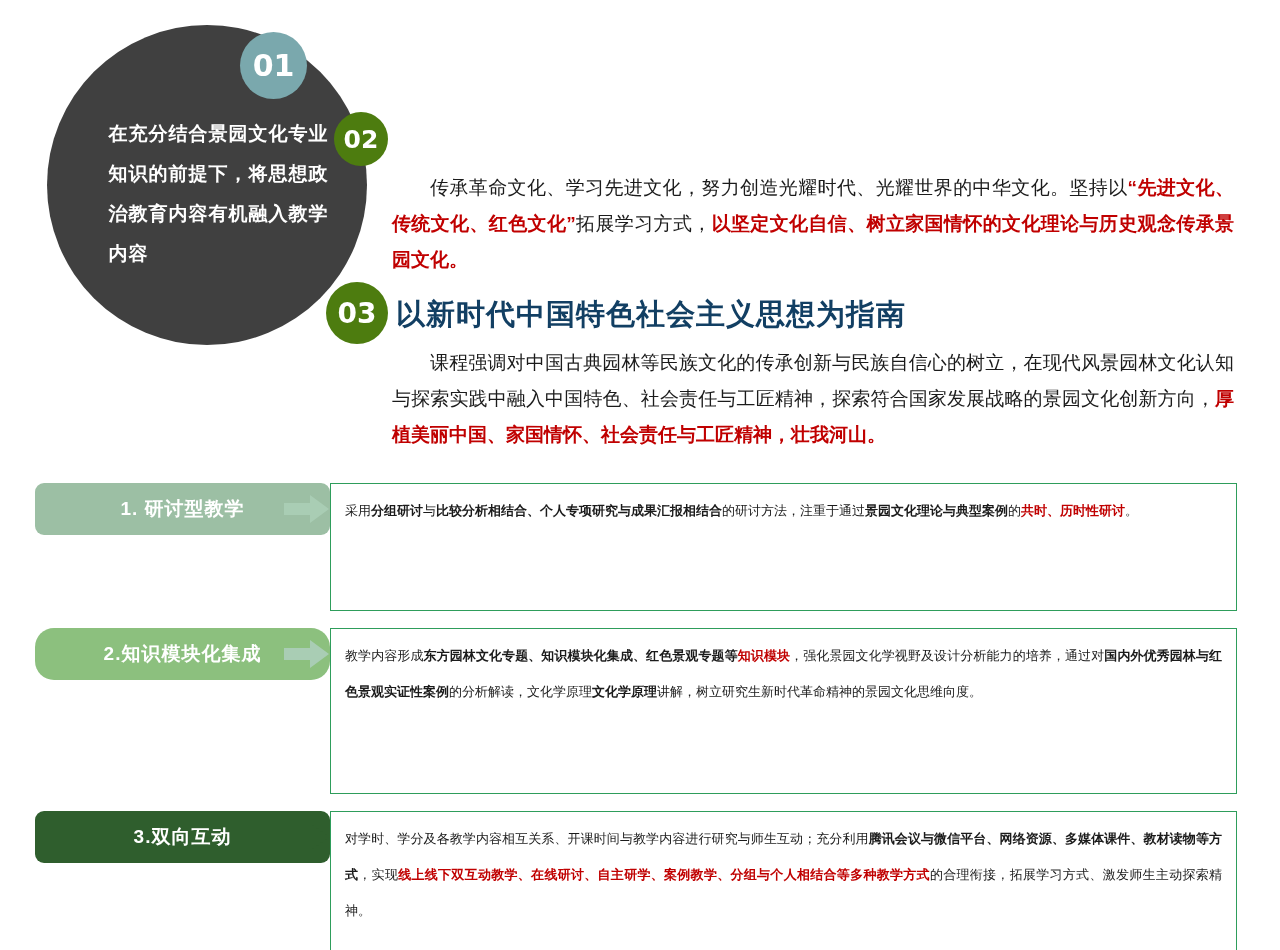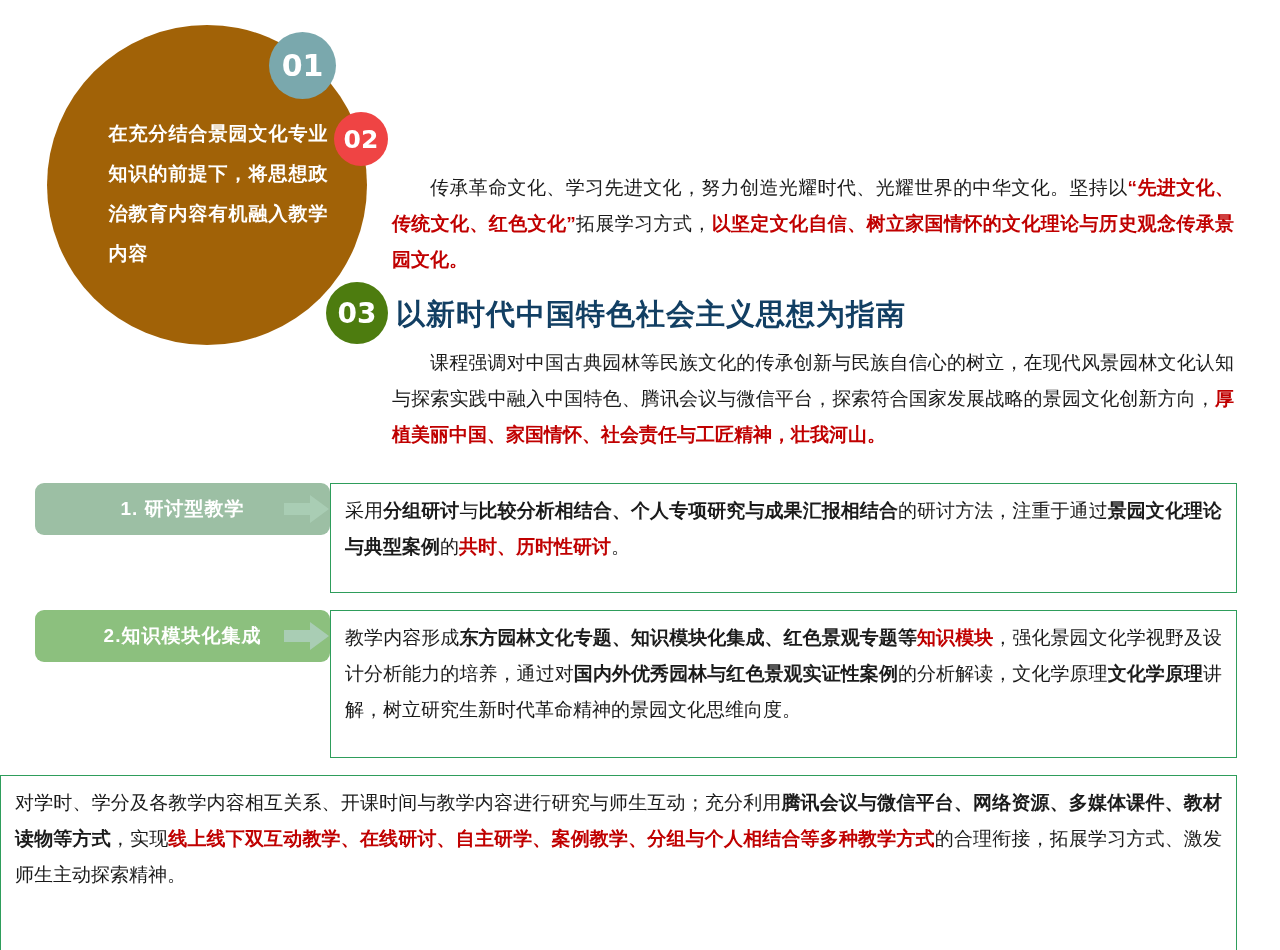--- a/index.html
+++ b/index.html
@@ -50,21 +50,21 @@
     position: absolute;
     border-radius: 50%;
     display: flex;
     align-items: center;
     justify-content: center;
     color: #ffffff;
     font-weight: bold;
     font-family: "DejaVu Sans", sans-serif;
   }
   .badge-01 {
-    left: 269px;
+    left: 240px;
     top: 32px;
     width: 67px;
     height: 67px;
     background: #7aa8ad;
     font-size: 30px;
   }
   .badge-02 {
     left: 334px;
     top: 112px;
     width: 54px;
@@ -157,67 +157,67 @@
     width: 295px;
     border-radius: 9px;
     color: #ffffff;
     font-size: 19px;
     font-weight: bold;
     text-align: center;
     padding: 13px 0;
     letter-spacing: 1px;
   }
   .label-1 { background: #9cbfa4; margin-left: 35px; }
-  .label-2 { background: #8cc07e; margin-left: 35px; }
+  .label-2 { background: #8cc07e; margin-left: 35px; border-radius: 19px; }
   .label-3 { background: #2f5e2d; margin-left: 35px; }
 
   .arrow {
     position: absolute;
     right: 0;
     width: 46px;
     height: 30px;
   }
   .arrow svg { display: block; }
 
   .box {
     flex: 1;
     margin-right: 43px;
     border: 1.5px solid #2e9d5b;
-    padding: 9px 14px 7px 14px;
-    font-size: 19px;
+    padding: 9px 14px 25px 14px;
+    font-size: 13px;
     line-height: 36px;
     color: #1b1b1b;
     text-align: justify;
     background: #ffffff;
   }
   .box b { font-weight: bold; color: #1b1b1b; }
   .box .red { color: #c00000; font-weight: bold; }
 
   .r1 { min-height: 92px; }
   .r2 { min-height: 130px; }
   .r3 { min-height: 165px; }
 </style>
 </head>
 <body>
 
 <div class="top-section">
 
-  <div class="circle" style="background: #a16207;">
+  <div class="circle" style="background: #404040;">
     <div class="circle-text">在充分结合景园文化专业知识的前提下，将思想政治教育内容有机融入教学内容</div>
   </div>
 
   <div class="badge badge-01" style="background: rgb(122, 168, 173);">01</div>
-  <div class="badge badge-02" style="background: #ef4444;">02</div>
+  <div class="badge badge-02" style="background: #4d7c0f;">02</div>
   <div class="badge badge-03" style="background: #4d7c0f;">03</div>
 
 
   <div class="para para-2"><span>传承革命文化、学习先进文化，努力创造光耀时代、光耀世界的中华文化。坚持以</span><span class="red">“先进文化、传统文化、红色文化”</span><span>拓展学习方式，</span><span class="red">以坚定文化自信、树立家国情怀的文化理论与历史观念传承景园文化。</span></div>
 
   <div class="head-3">以新时代中国特色社会主义思想为指南</div>
-  <div class="para para-3"><span>课程强调对中国古典园林等民族文化的传承创新与民族自信心的树立，在现代风景园林文化认知与探索实践中融入中国特色、腾讯会议与微信平台，探索符合国家发展战略的景园文化创新方向，</span><span class="red">厚植美丽中国、家国情怀、社会责任与工匠精神，壮我河山。</span></div>
+  <div class="para para-3"><span>课程强调对中国古典园林等民族文化的传承创新与民族自信心的树立，在现代风景园林文化认知与探索实践中融入中国特色、社会责任与工匠精神，探索符合国家发展战略的景园文化创新方向，</span><span class="red">厚植美丽中国、家国情怀、社会责任与工匠精神，壮我河山。</span></div>
 
 </div>
 
 <div class="rows">
 
   <div class="row">
     <div class="label-wrap">
       <div class="label label-1" style="background: rgb(156, 191, 164);">1. 研讨型教学</div>
       <div class="arrow">
         <svg width="46" height="30" viewBox="0 0 46 30">
@@ -234,16 +234,24 @@
       <div class="arrow">
         <svg width="46" height="30" viewBox="0 0 46 30">
             <path d="M0 9 L26 9 L26 1 L45 15 L26 29 L26 21 L0 21 Z" fill="#a9cdb4"></path>
           </svg>
       </div>
     </div>
     <div class="box r2"><span>教学内容形成</span><span><b>东方园林文化专题、知识模块化集成、红色景观专题等</b></span><span class="red">知识模块</span><span>，强化景园文化学视野及设计分析能力的培养，通过对</span><span><b>国内外优秀园林与红色景观实证性案例</b></span><span>的分析解读，文化学原理</span><span><b>文化学原理</b></span><span>讲解，树立研究生新时代革命精神的景园文化思维向度。</span></div>
   </div>
 
   <div class="row">
+    <div class="label-wrap">
+      <div class="label label-3" style="background: rgb(47, 94, 45);">3.双向互动</div>
+      <div class="arrow">
+        <svg width="46" height="30" viewBox="0 0 46 30">
+            <path d="M0 9 L26 9 L26 1 L45 15 L26 29 L26 21 L0 21 Z" fill="#2f5e2d"></path>
+          </svg>
+      </div>
+    </div>
     <div class="box r3"><span>对学时、学分及各教学内容相互关系、开课时间与教学内容进行研究与师生互动；充分利用</span><span><b>腾讯会议与微信平台、网络资源、多媒体课件、教材读物等方式</b></span><span>，实现</span><span class="red">线上线下双互动教学、在线研讨、自主研学、案例教学、分组与个人相结合等多种教学方式</span><span>的合理衔接，拓展学习方式、激发师生主动探索精神。</span></div>
   </div>
 
 </div>
 
 </body></html>

